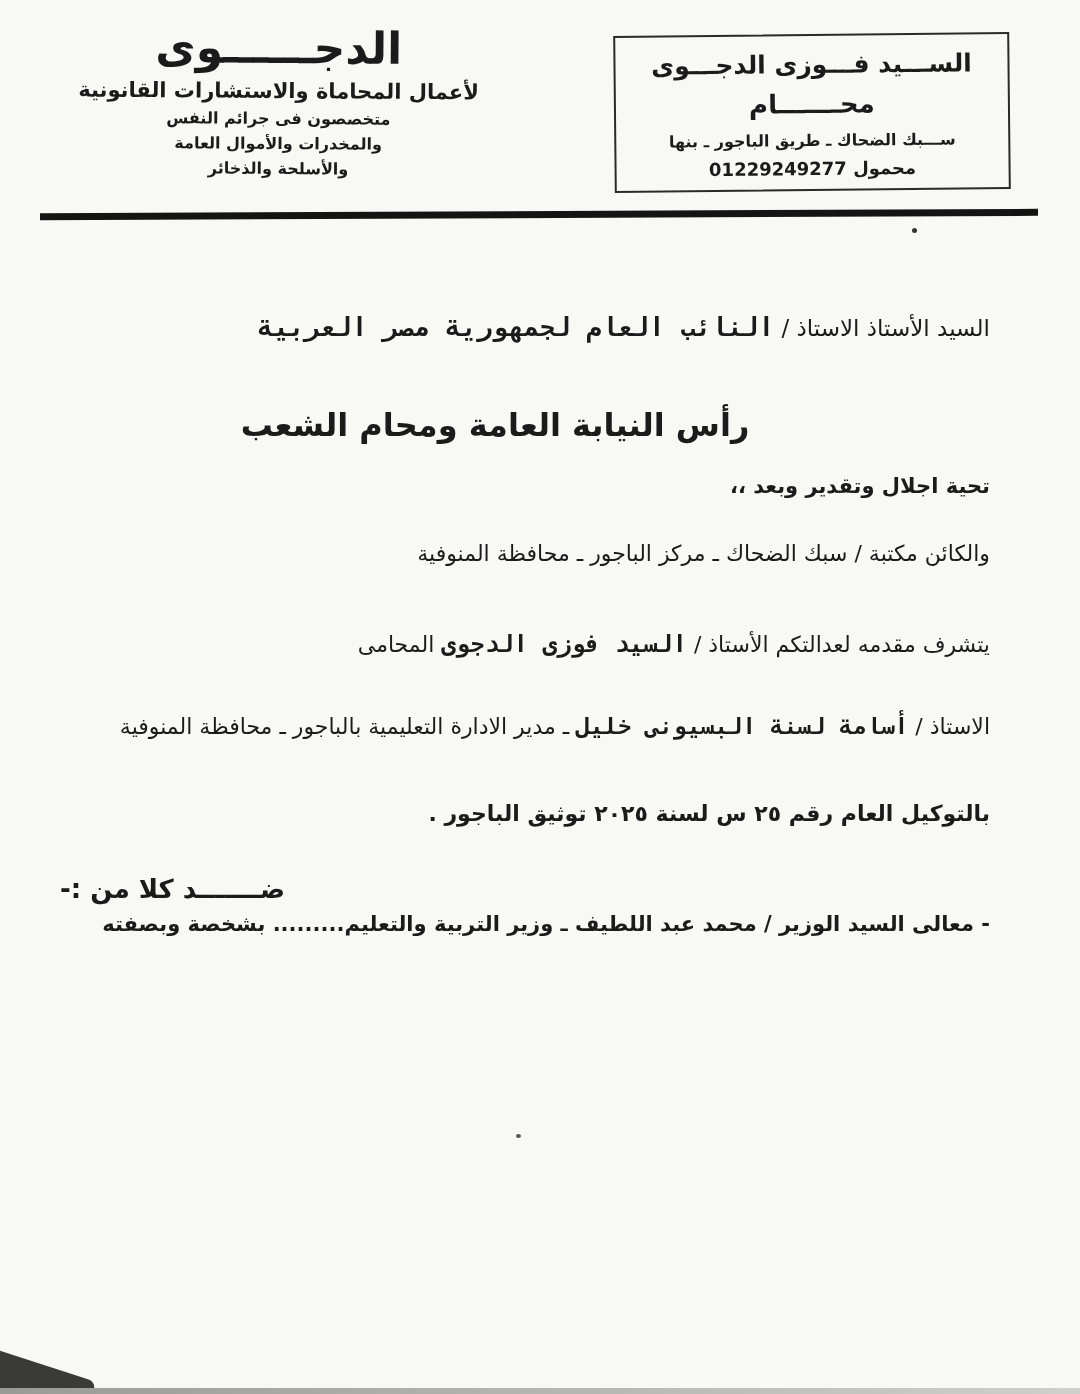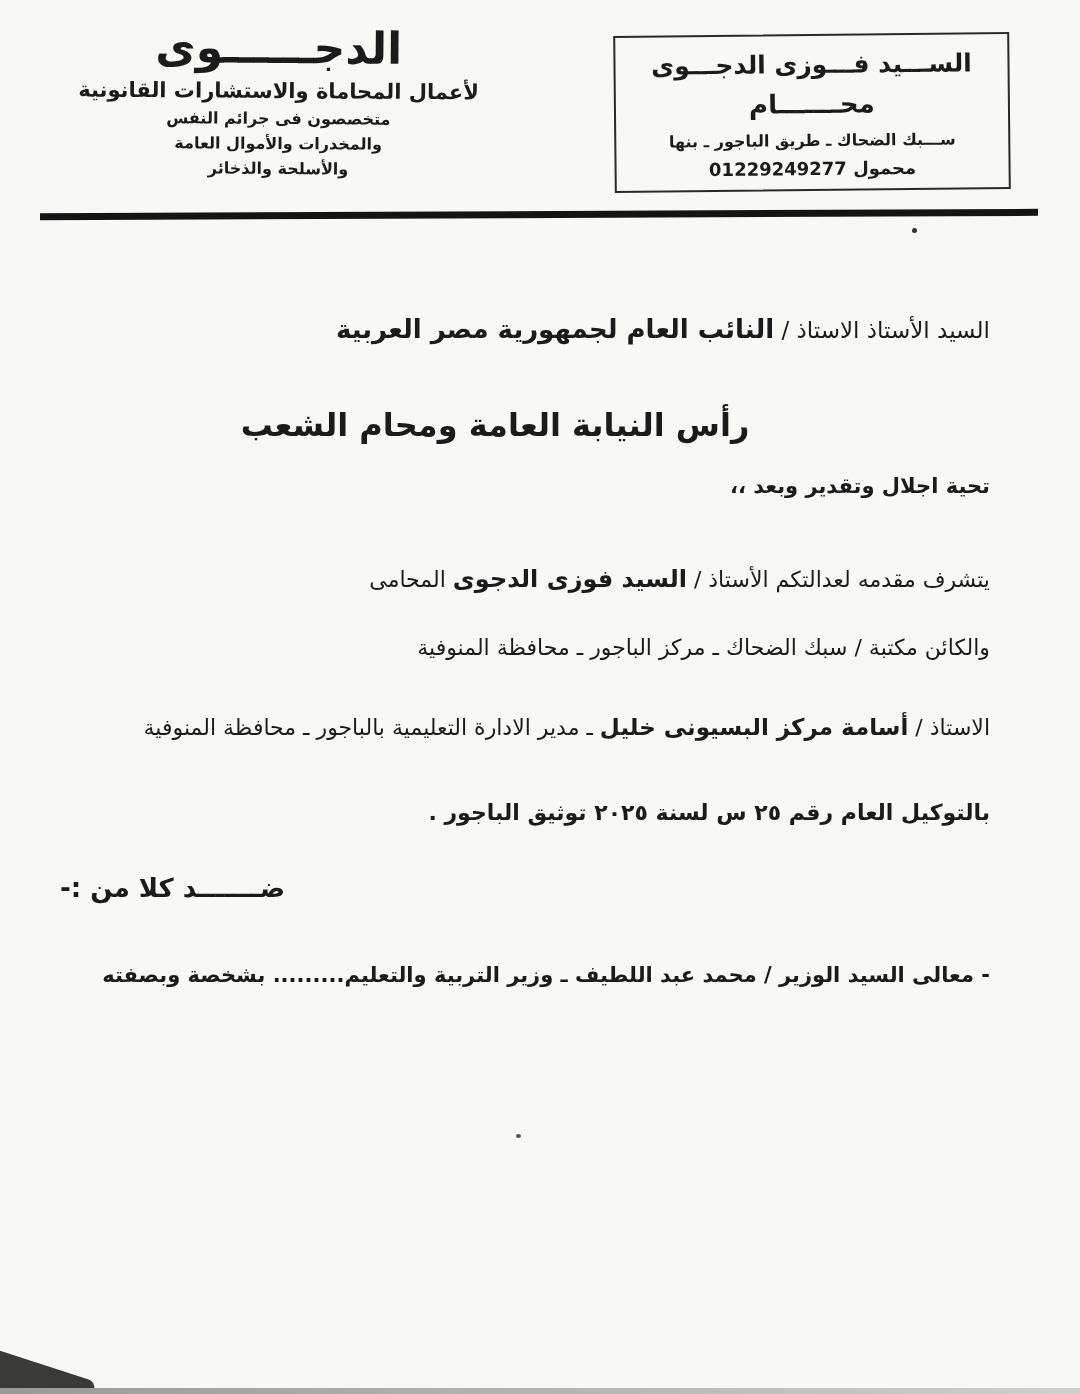--- a/index.html
+++ b/index.html
@@ -59,21 +59,21 @@
     background: #141414;
     transform: rotate(-0.25deg);
   }
   
   .letter {
     padding: 50px 90px 0 60px;
     font-size: 22px;
     line-height: 1.5;
   }
   .line { text-align: right; }
-  .bold { font-weight: 700; }
+  .bold { font-weight: 700; font-family: Liberation Mono, monospace; }
   .salutation { margin-top: 42px; font-size: 23px; }
   .salutation .bold { font-size: 26px; }
   .subtitle {
     margin-top: 52px;
     text-align: center;
     font-size: 32px;
     font-weight: 700;
     padding-right: 60px;
   }
   .greeting { margin-top: 22px; font-size: 21px; font-weight: 600; }
@@ -83,21 +83,21 @@
   .p3 { margin-top: 28px; font-weight: 600; }
   .p3 .bold, .p4 .bold { font-size: 23px; }
   .p4 { margin-top: 46px; }
   .p5 { margin-top: 52px; font-weight: 600; }
   .versus {
     margin-top: 40px;
     text-align: left;
     font-size: 26px;
     font-weight: 700;
   }
-  .defendant1 { margin-top: 52px; font-size: 21px; font-weight: 600; }
+  .defendant1 { font-size: 21px; font-weight: 600; }
   .defendant2 { margin-top: 16px; font-size: 21px; font-weight: 600; }
   
   .dot1 { position: absolute; top: 228px; left: 912px; width: 5px; height: 5px; background: #333; border-radius: 50%; }
   .dot2 { position: absolute; top: 1134px; left: 516px; width: 5px; height: 4px; background: #555; border-radius: 50%; }
   .corner-smudge {
     position: absolute;
     bottom: -28px;
     left: -30px;
     width: 120px;
     height: 60px;
@@ -146,29 +146,29 @@
   <div class="letter">
 
     <div class="line salutation">
       <span>السيد الأستاذ الاستاذ / </span><span class="bold">النائب العام لجمهورية مصر العربية</span>
     </div>
 
     <div class="subtitle">رأس النيابة العامة ومحام الشعب</div>
 
     <div class="line greeting">تحية اجلال وتقدير وبعد ،،</div>
 
+    <div class="line p2">والكائن مكتبة / سبك الضحاك ـ مركز الباجور ـ محافظة المنوفية</div>
+
     <div class="line p1">
       <span>يتشرف مقدمه لعدالتكم الأستاذ / </span><span class="bold">السيد فوزى الدجوى</span><span> المحامى</span>
     </div>
 
-    <div class="line p2">والكائن مكتبة / سبك الضحاك ـ مركز الباجور ـ محافظة المنوفية</div>
-
 
     <div class="line p4">
-      <span>الاستاذ / </span><span class="bold">أسامة مركز البسيونى خليل</span><span> ـ مدير الادارة التعليمية بالباجور ـ محافظة المنوفية</span>
+      <span>الاستاذ / </span><span class="bold">أسامة لسنة البسيونى خليل</span><span> ـ مدير الادارة التعليمية بالباجور ـ محافظة المنوفية</span>
     </div>
 
     <div class="line p5">بالتوكيل العام رقم ٢٥ س لسنة ٢٠٢٥ توثيق الباجور .</div>
 
     <div class="versus">ضـــــــد كلا من :-</div>
 
     <div class="line defendant1">- معالى السيد الوزير / محمد عبد اللطيف ـ وزير التربية والتعليم......... بشخصة وبصفته</div>
 
   </div>
 

